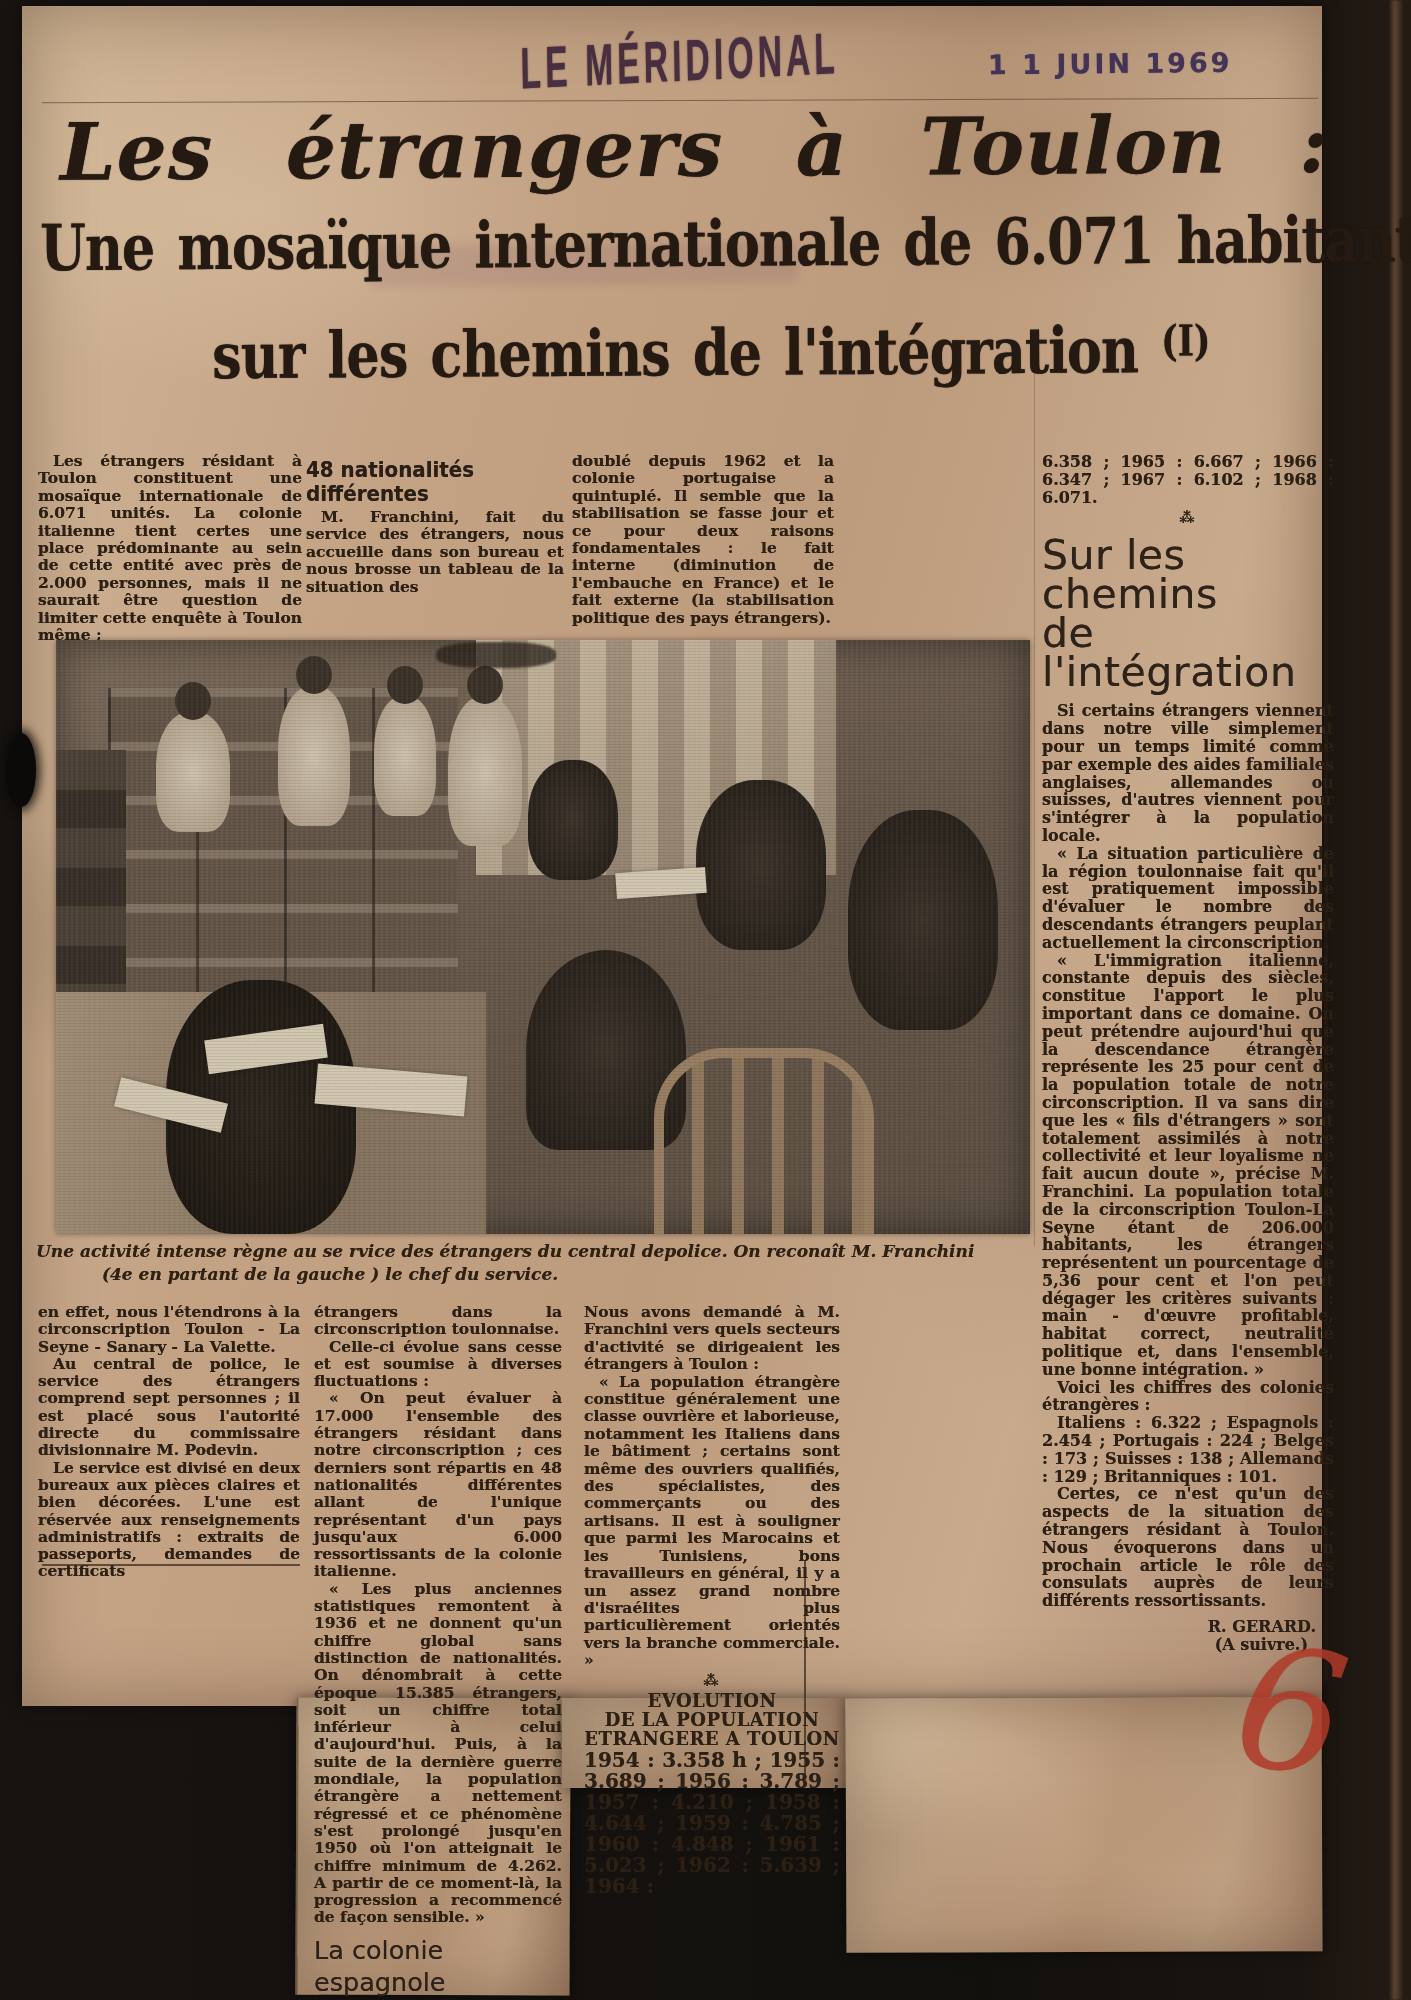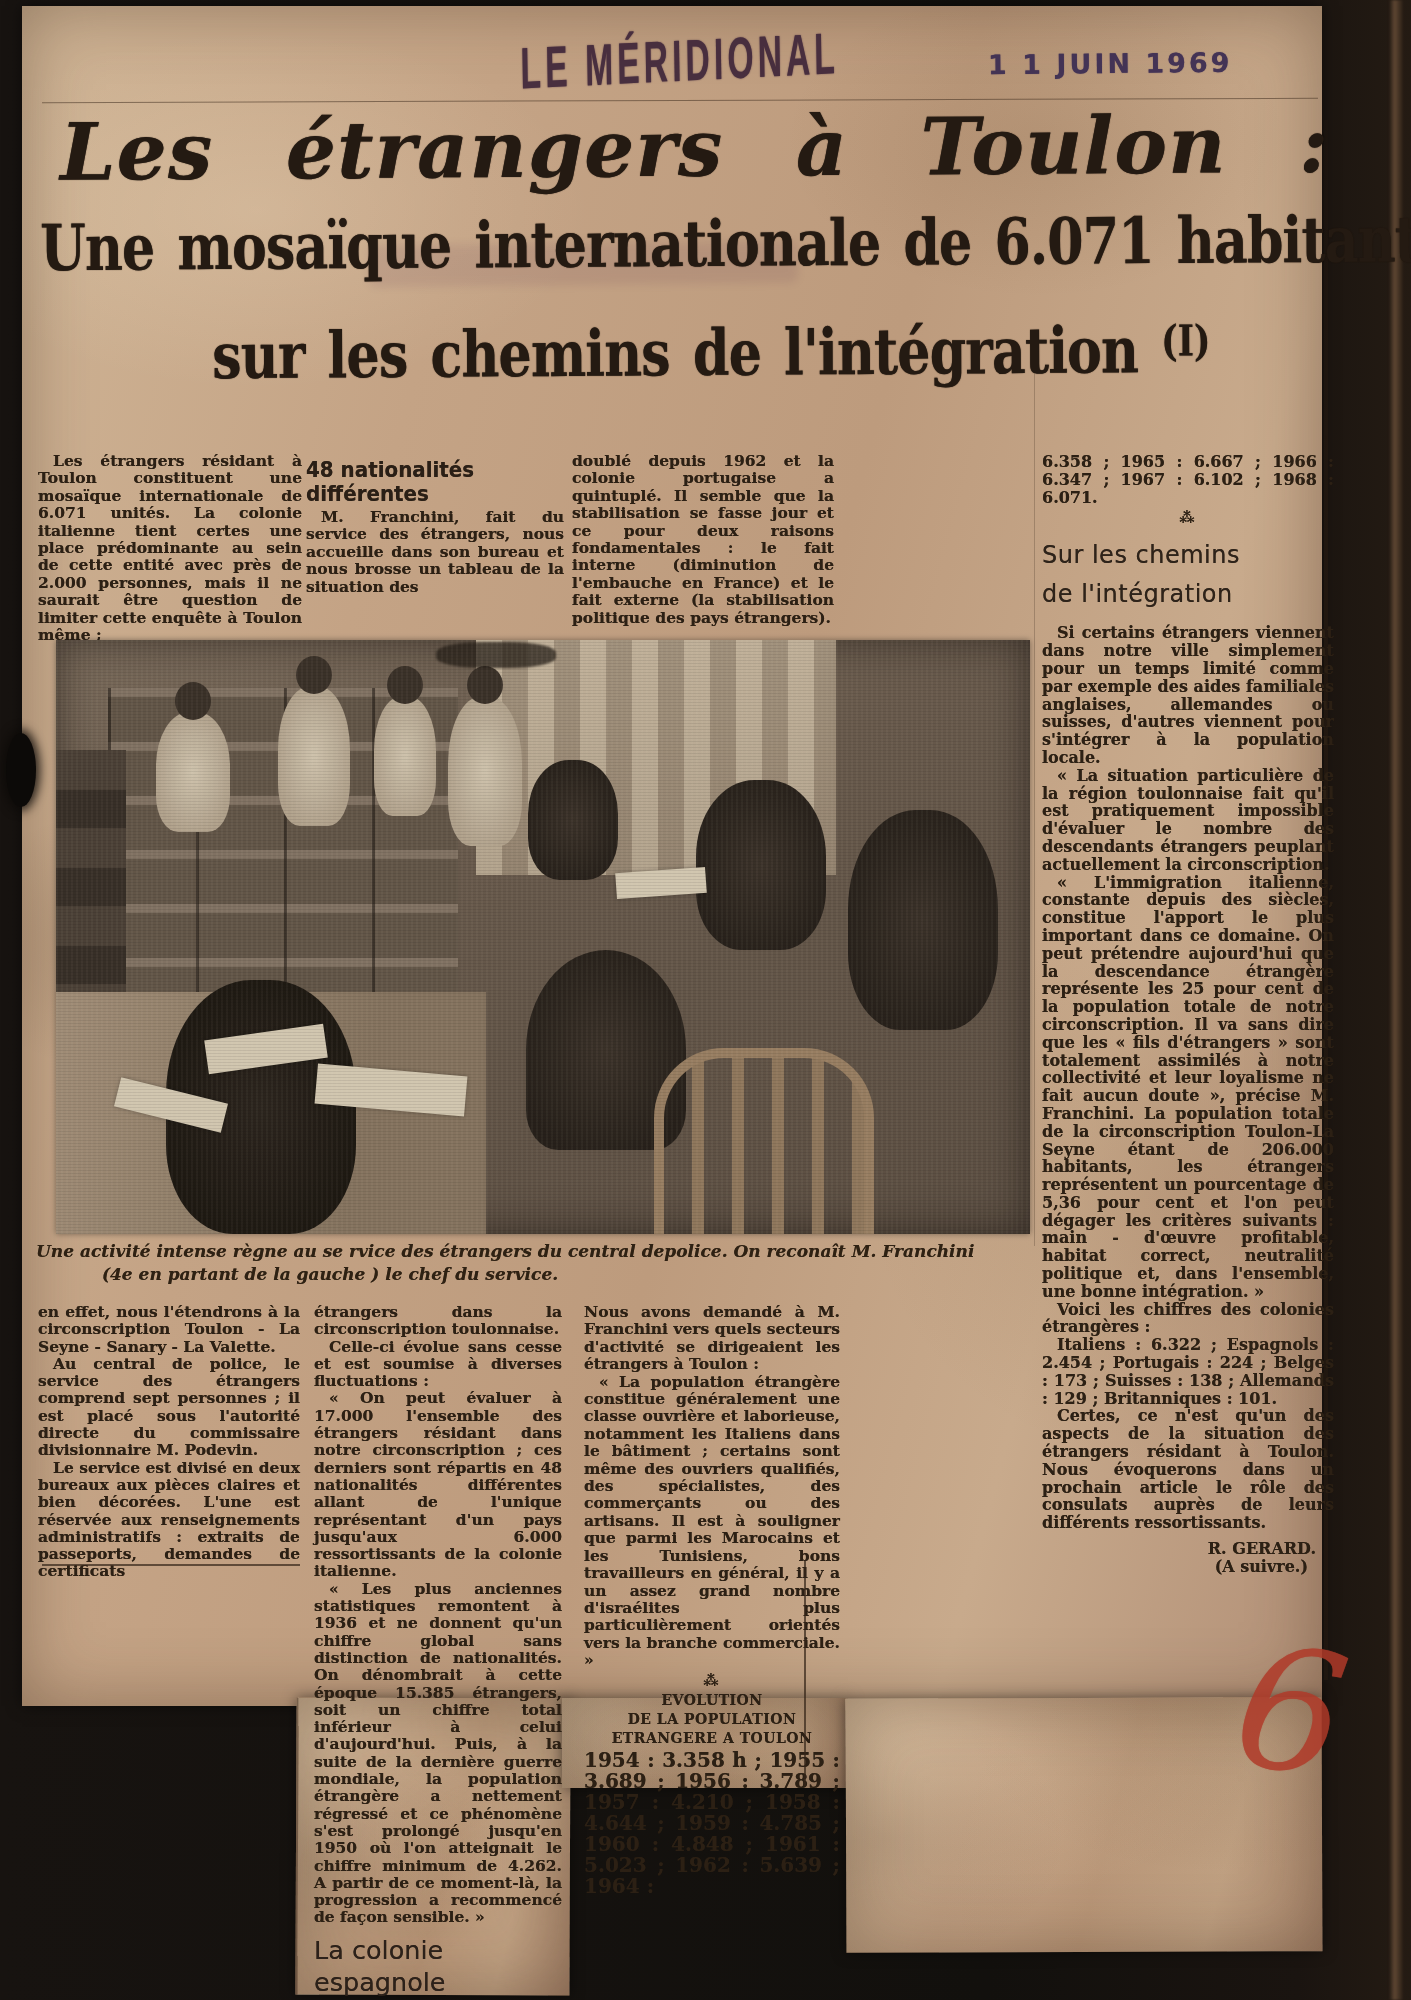--- a/index.html
+++ b/index.html
@@ -48,21 +48,21 @@
   .col p{margin:0;text-indent:15px;}
   .col p.noind{text-indent:0;}
   #intro-col1{left:38px;top:452px;width:264px;}
   #intro-col2{left:306px;top:455px;width:258px;}
   #intro-col3{left:572px;top:452px;width:262px;}
   .subhead-sans{font-family:"DejaVu Sans",sans-serif;font-weight:700;font-size:20.5px;line-height:24px;
     color:#2a1f16;text-indent:0 !important;text-align:left;transform:scaleX(.97);transform-origin:left;margin:3px 0 2px !important;}
   
   #right-col{left:1042px;top:453px;width:292px;font-size:16px;line-height:17.8px;}
   .asterism{text-align:center;text-indent:0 !important;font-size:15px;line-height:22px;letter-spacing:2px;}
-  .int-heading{font-family:"DejaVu Sans",sans-serif;font-weight:400;font-size:24px;line-height:39px;
+  .int-heading{font-family:"DejaVu Sans",sans-serif;font-weight:400;font-size:41px;line-height:39px;
     color:#2e231a;text-align:left;text-indent:0 !important;margin:8px 0 10px !important;letter-spacing:.5px;}
   .sig{ text-align:right;text-indent:0 !important;margin-top:8px !important;padding-right:18px;}
   .sig2{text-align:right;text-indent:0 !important;padding-right:26px;}
   
   .photo{position:absolute;left:56px;top:640px;width:974px;height:594px;overflow:hidden;
     background:linear-gradient(160deg,#7c6751 0%,#6a5643 40%,#5c4a39 100%);
     box-shadow:inset 0 0 40px rgba(20,12,6,.6), 0 0 6px rgba(0,0,0,.4);
     filter:contrast(.95) saturate(.75);}
   .photo *{position:absolute;}
   .ph-window{left:420px;top:0;width:360px;height:235px;
@@ -100,21 +100,21 @@
   .caption{position:absolute;left:36px;top:1240px;width:996px;color:#2e2113;
     font-style:italic;font-weight:700;font-size:17px;line-height:23px;text-shadow:0 0 .6px rgba(46,33,19,.7);}
   .caption .row1{display:flex;}
   .caption .row2{padding-left:66px;}
   
   #low-col1{left:38px;top:1303px;width:262px;line-height:17.3px;}
   #low-col2{left:314px;top:1303px;width:248px;line-height:17.3px;}
   #low-col3{left:584px;top:1303px;width:256px;line-height:17.4px;}
   .spanish-subhead{font-family:"DejaVu Sans",sans-serif;font-weight:400;font-size:25.5px;line-height:32px;
     color:#2c211a;text-align:left;text-indent:0 !important;margin:8px 0 5px !important;}
-  .evo-head{font-size:14px;line-height:19px;text-align:center;text-indent:0 !important;letter-spacing:.5px;}
+  .evo-head{font-size:18px;line-height:19px;text-align:center;text-indent:0 !important;letter-spacing:.5px;}
   .evo-data{margin-top:2px !important;text-indent:12px;font-size:20px;line-height:21px;}
   .rule-col1{left:42px;top:1564px;width:258px;height:2px;}
   .rule-evo{left:804px;top:1560px;width:2px;height:226px;}
   
   .red-six{position:absolute;left:1238px;top:1628px;width:110px;color:#b03a29;opacity:.85;
     font-family:"DejaVu Serif",serif;font-style:italic;font-weight:400;font-size:168px;line-height:168px;
     transform:rotate(9deg);text-shadow:0 0 1px rgba(176,58,41,.7);}
 </style>
 </head>
 <body>

